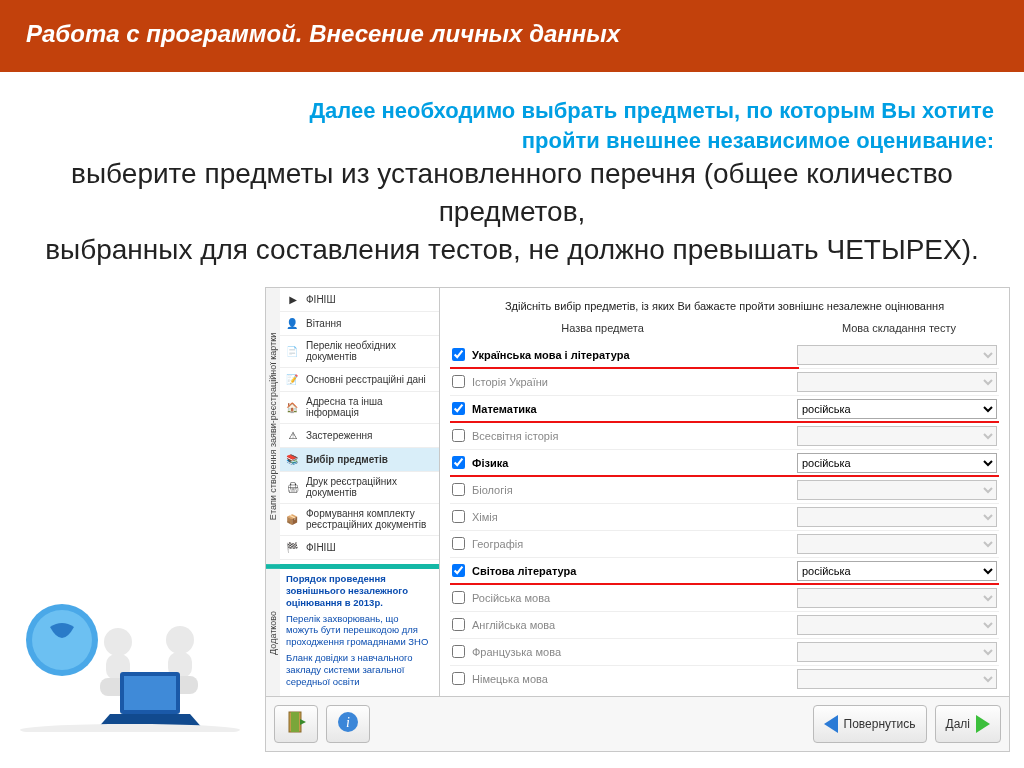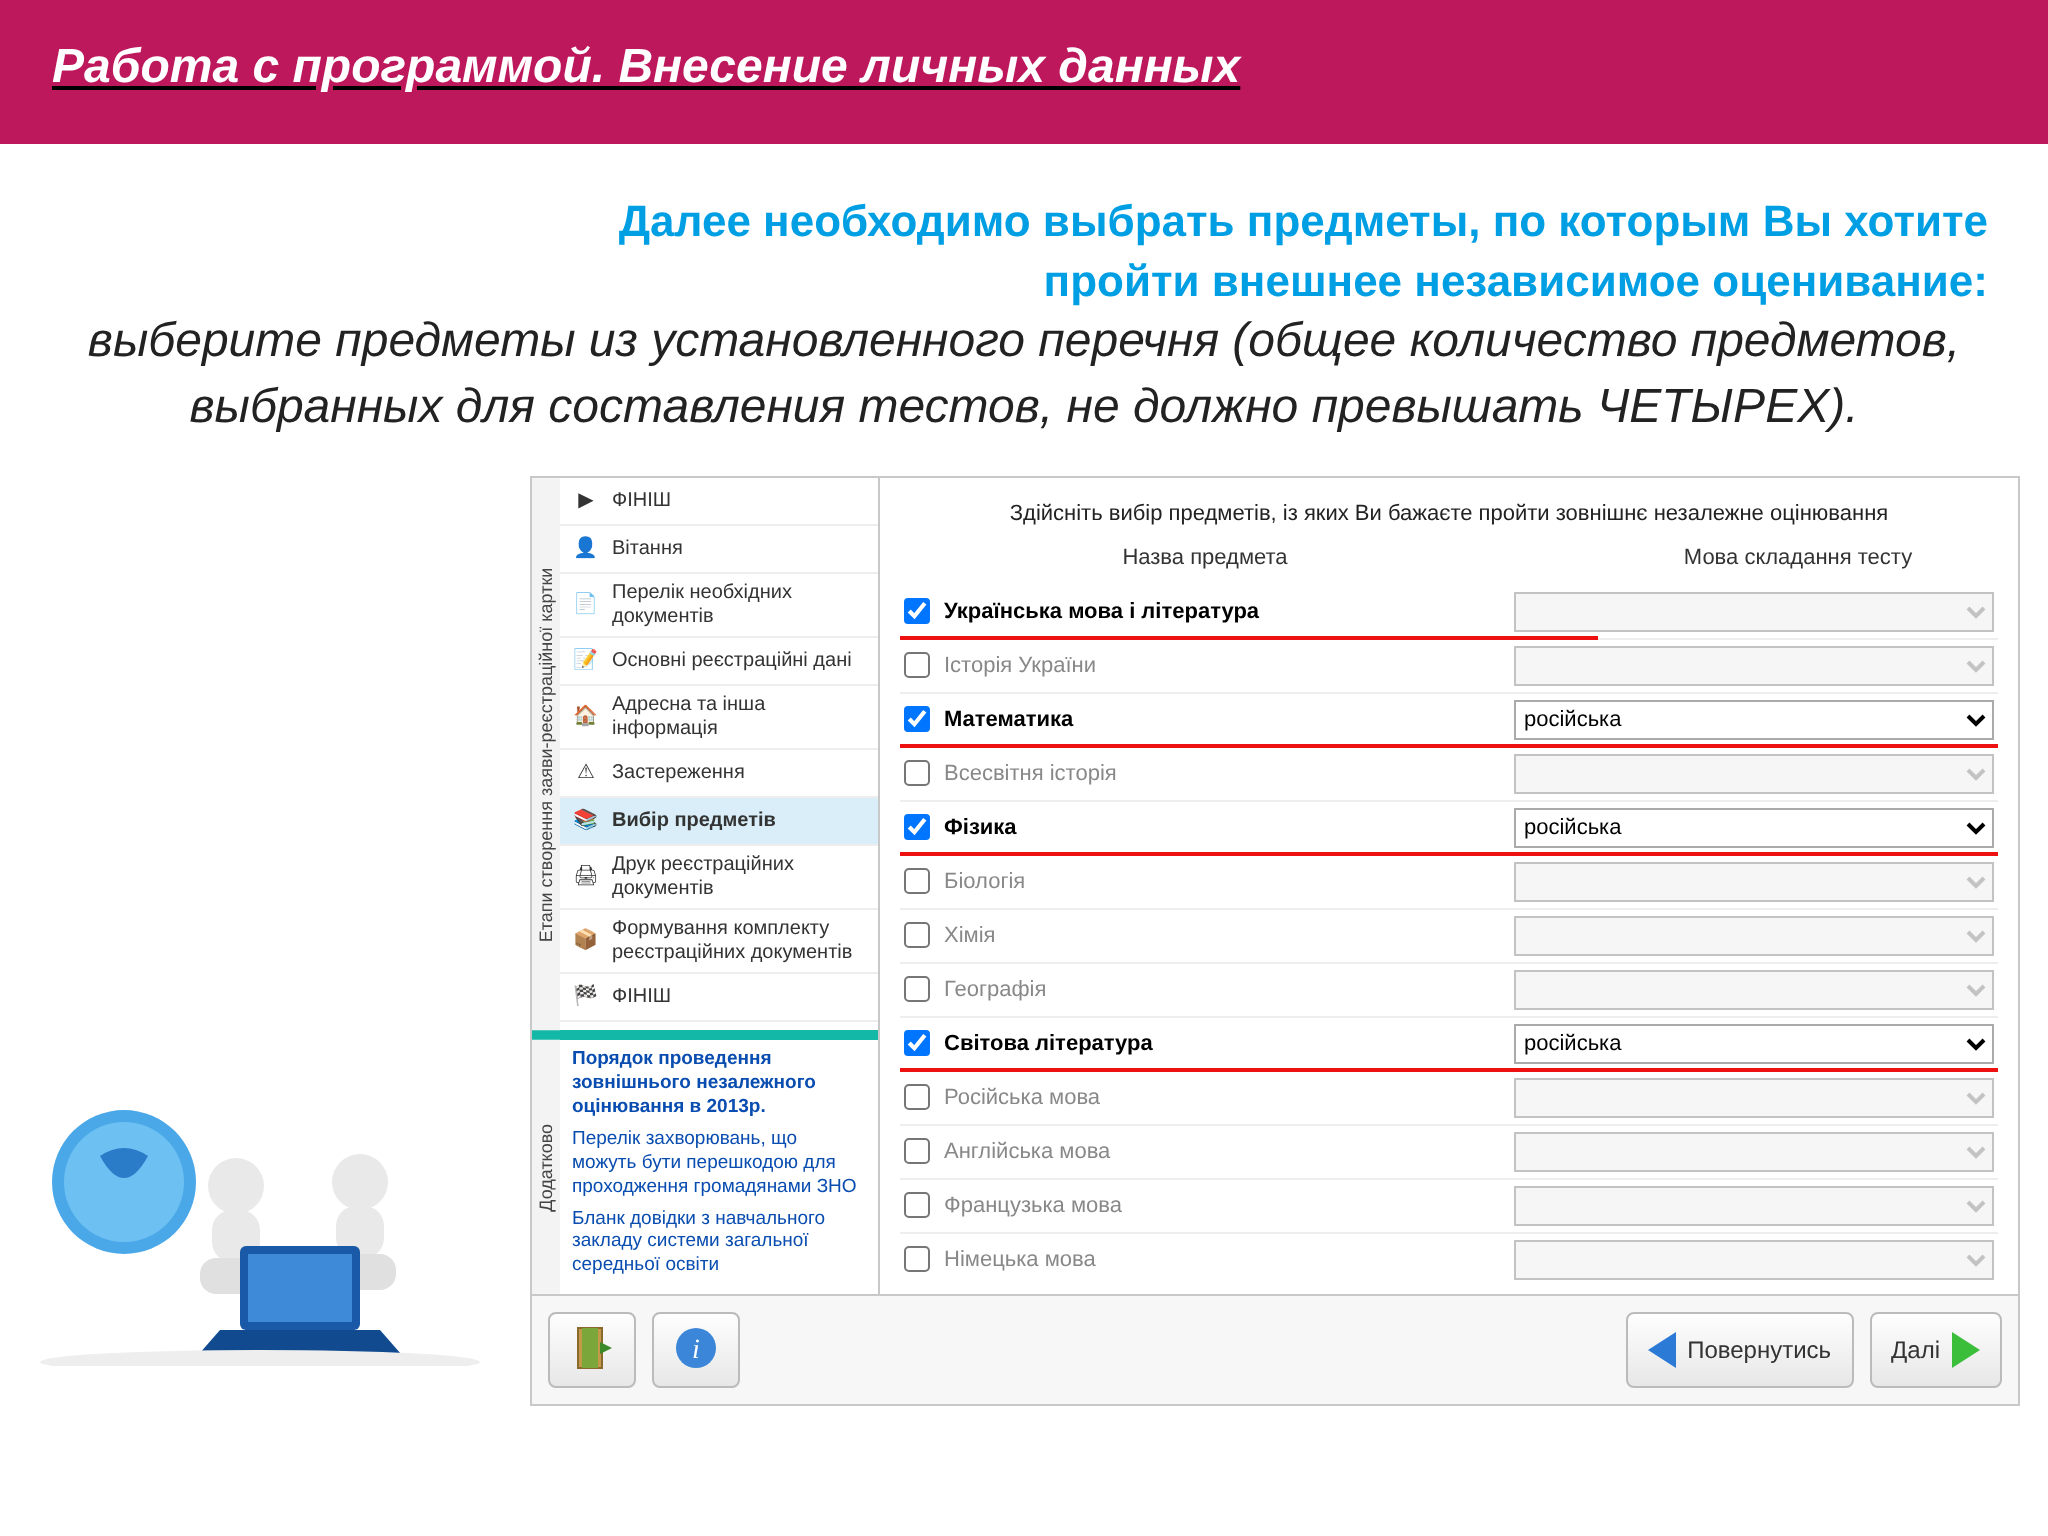--- a/index.html
+++ b/index.html
@@ -4,47 +4,45 @@
 <style>
   * { box-sizing: border-box; margin: 0; padding: 0; }
   body {
     font-family: Arial, sans-serif;
     width: 1024px;
     height: 768px;
     background: #fff;
     overflow: hidden;
   }
   .header-bar {
-    background: #be185d;
+    background: #c2410c;
     padding: 20px 26px 24px;
     margin-bottom: 24px;
-    text-decoration: underline;
   }
   .header-bar h1 {
     color: #fff;
     font-size: 24px;
     font-style: italic;
     font-weight: 700;
   }
   .instructions {
     text-align: center;
     padding: 0 30px 18px;
   }
   .instructions .line1, .instructions .line2 {
     color: #009fe3;
     font-size: 22px;
     font-weight: 700;
     line-height: 1.35;
     text-align: right;
   }
   .instructions .line3, .instructions .line4 {
     color: #222;
-    font-size: 24px;
+    font-size: 28px;
     line-height: 1.35;
-    font-style: italic;
   }
   .app-area {
     display: flex;
     gap: 0;
     padding-left: 10px;
   }
   .decor {
     width: 255px;
     height: 220px;
     margin-top: 225px;
@@ -120,21 +118,21 @@
     padding:3px 2px 3px 2px;
     border-bottom:1px solid #eee;
     font-size:11px;
   }
   .subject-row .cb { width:14px; height:14px; flex-shrink:0; }
   .subject-row .cb input { width:13px; height:13px; }
   .subject-row .sname { flex:1; color:#888; }
   .subject-row.checked .sname { color:#000; font-weight:700; }
   .subject-row.required .sname { color:#000; font-weight:700; }
   .subject-row .lang {
-    width:240px;
+    width:200px;
     margin-left:auto;
   }
   .lang select {
     width:100%;
     font-size:11px;
     height:20px;
     border:1px solid #aaa;
     background:#fff;
   }
   .lang select:disabled { background:#f2f2f2; color:#aaa; }

